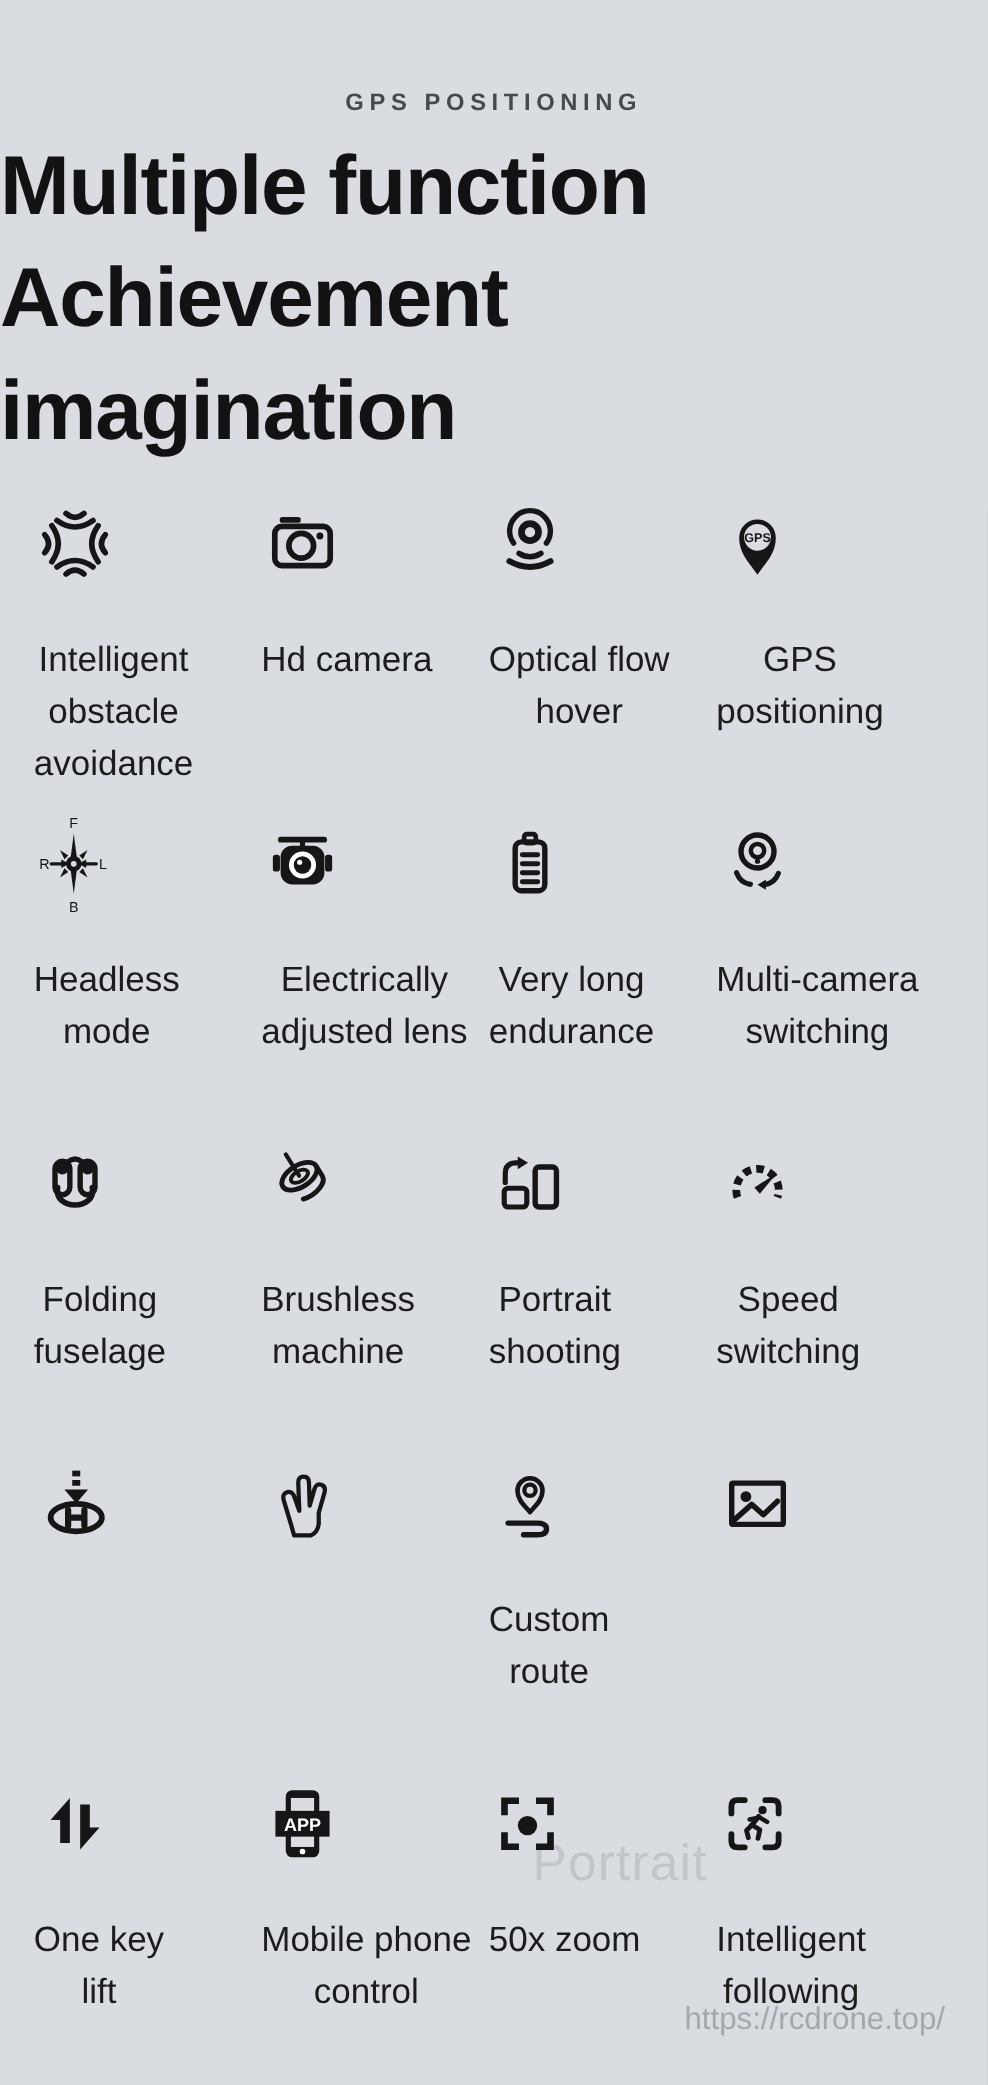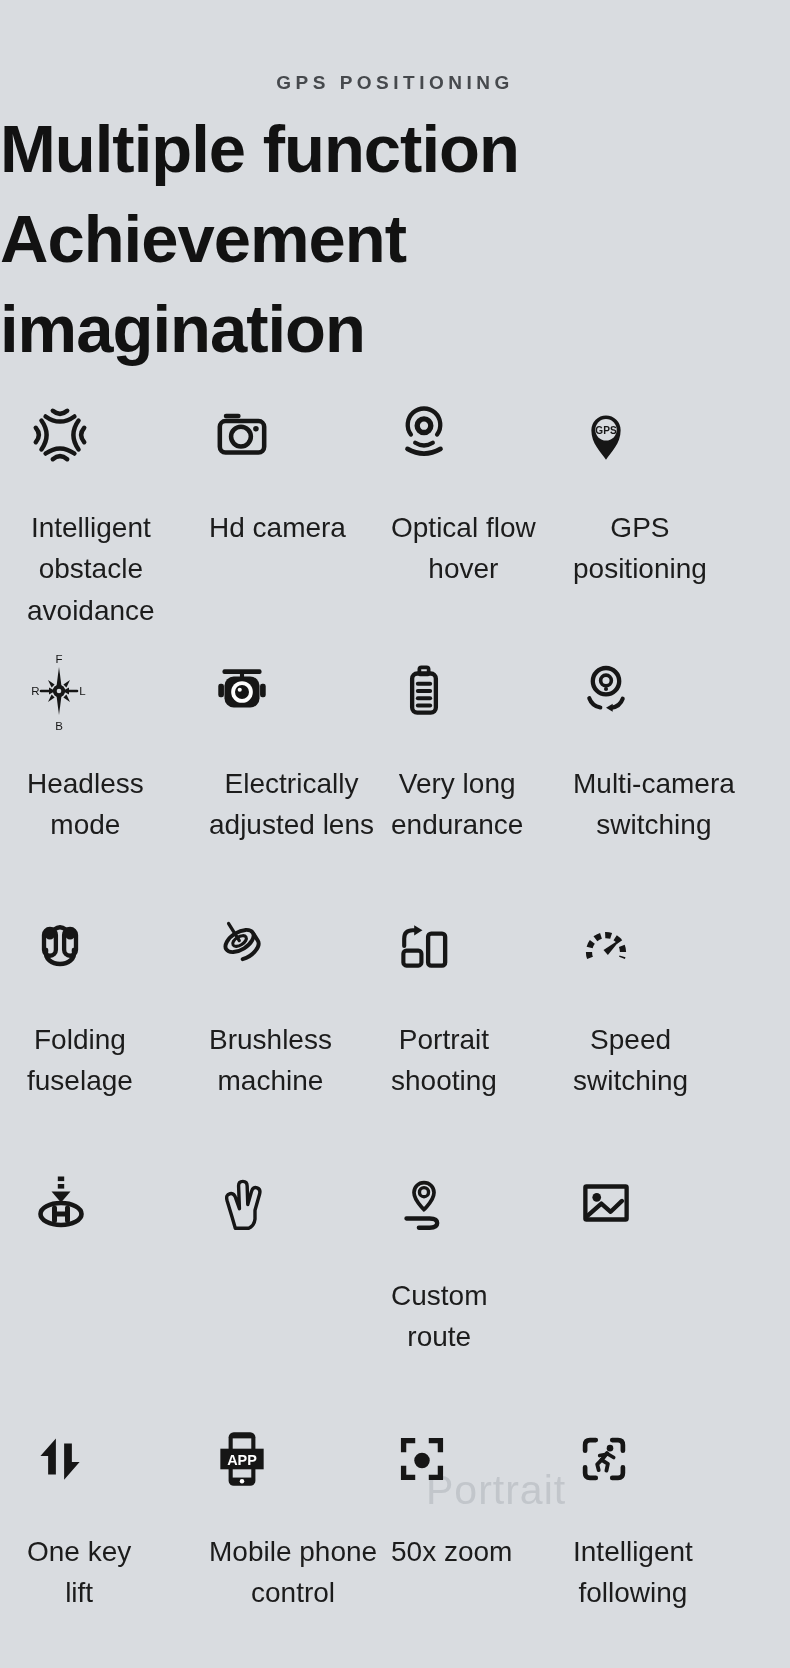--- a/index.html
+++ b/index.html
@@ -313,13 +313,14 @@
           <path class="stk" stroke-width="4" d="M 29.5 33 L 36 37 L 34.5 44"></path>
           <path class="stk" stroke-width="4" d="M 29.5 33 L 25 37.5 L 26.5 43.5"></path>
         </svg>
       </div>
       <div class="label">Intelligent
 following</div>
     </div>
 
   </div>
 
+  <div class="url">https://rcdrone.top/</div>
 </div>
 
 </body></html>

